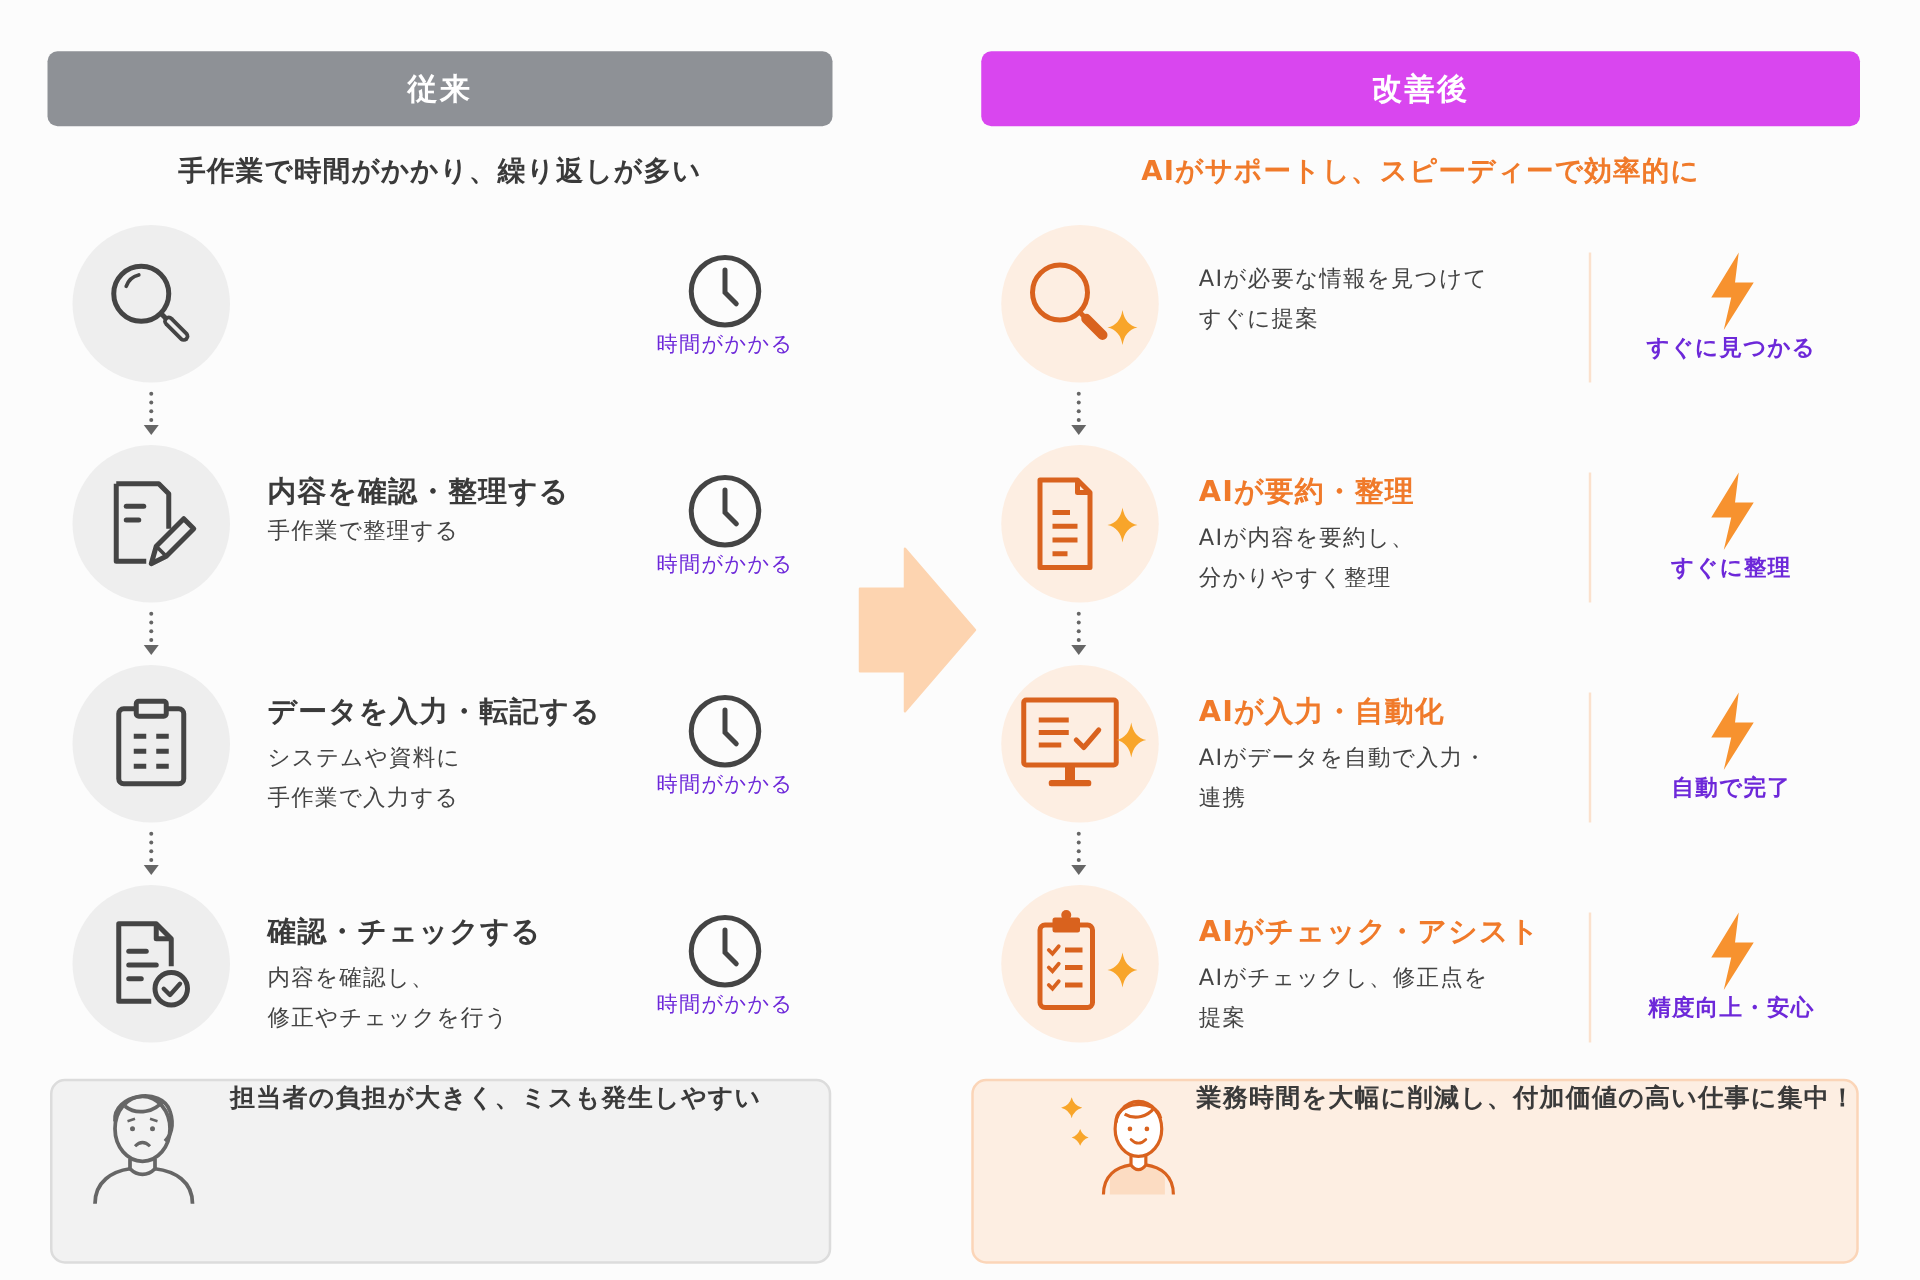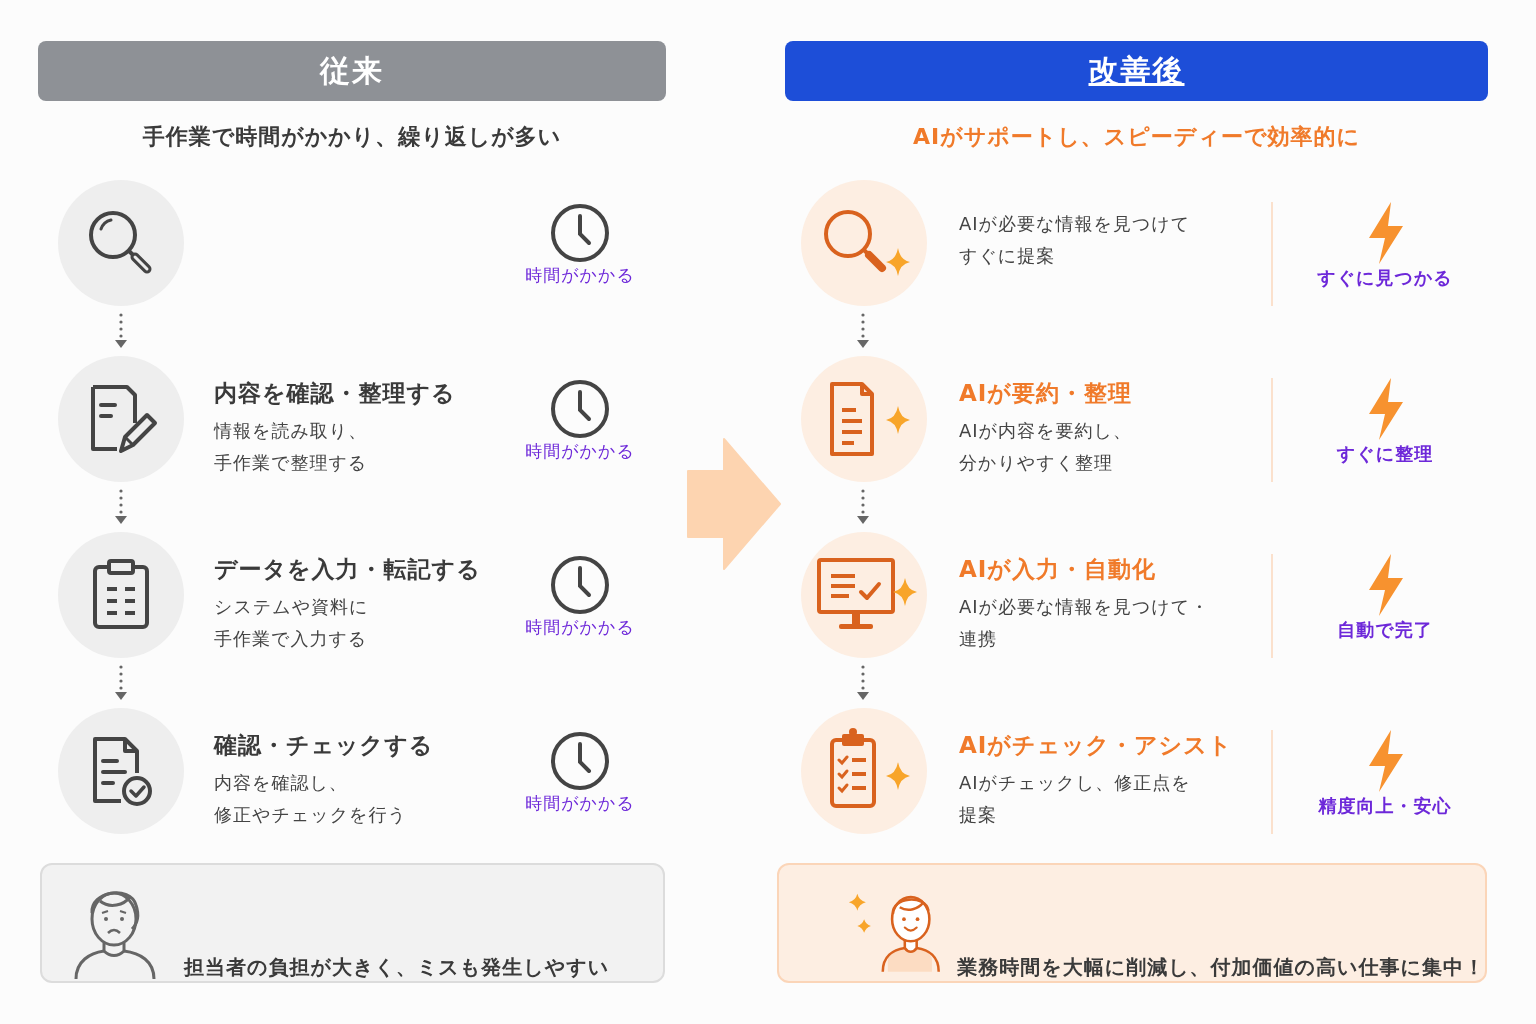--- a/index.html
+++ b/index.html
@@ -4,23 +4,23 @@
 <style>
   * { box-sizing: border-box; margin: 0; padding: 0; }
   html, body { width: 1536px; height: 1024px; background: #fcfcfc; overflow: hidden; }
   body { font-family: "DejaVu Sans", "Liberation Sans", sans-serif; color: #3a3a3a; position: relative; }
 
   .col { position: absolute; top: 0; }
   .col-left { left: 38px; width: 628px; }
   .col-right { left: 785px; width: 703px; }
 
   .header { position: absolute; top: 41px; left: 0; height: 60px; width: 100%; border-radius: 8px;
-    display: flex; align-items: center; justify-content: center; color: #fff; font-size: 30px; font-weight: bold; letter-spacing: 2px; }
+    display: flex; align-items: center; justify-content: center; color: #fff; font-size: 24px; font-weight: bold; letter-spacing: 2px; }
   .col-left .header { background: #8e9196; }
-  .col-right .header { background: #1d4ed8; text-decoration: underline; }
+  .col-right .header { background: #d946ef; }
 
   .subtitle { position: absolute; top: 122px; left: 0; width: 100%; text-align: center; font-size: 22px; font-weight: bold; letter-spacing: 1px; }
   .col-left .subtitle { color: #3a3a3a; }
   .col-right .subtitle { color: #f07a2a; }
 
   .step { position: absolute; left: 0; width: 100%; height: 130px; }
   .step .circle { position: absolute; left: 20px; top: 0; width: 126px; height: 126px; border-radius: 50%;
     display: flex; align-items: center; justify-content: center; }
   .col-left .circle { background: #eeeeee; }
   .col-right .circle { background: #fdeee2; left: 16px; }
@@ -33,22 +33,22 @@
 
   .step .side { position: absolute; top: 22px; display: flex; flex-direction: column; align-items: center; }
   .col-left .step .side { left: 482px; width: 120px; }
   .col-right .step .side { left: 510px; width: 180px; top: 20px; }
   .side-label { font-size: 17px; color: #6d28d9; white-space: nowrap; letter-spacing: 1px; }
   .col-right .side-label { font-weight: bold; font-size: 18px; }
   .vdivider { position: absolute; left: 486px; top: 22px; width: 2px; height: 104px; background: #fbe1cd; }
 
   .connector { position: absolute; width: 16px; height: 40px; }
 
-  .footer { position: absolute; top: 863px; left: 0; width: 100%; height: 120px; border-radius: 12px;
-    display: flex; align-items: flex-end; }
+  .footer { position: absolute; top: 863px; left: 0; width: 100%; height: 148px; border-radius: 12px;
+    display: flex; align-items: flex-start; }
   .col-left .footer { background: #f2f2f2; border: 2px solid #dcdcdc; left: 2px; width: 625px; }
   .col-right .footer { background: #fdeee2; border: 2px solid #fbd5b8; left: -8px; width: 710px; padding-left: 44px; }
   .footer-text { font-size: 20px; font-weight: bold; color: #3a3a3a; letter-spacing: 1px; white-space: nowrap; }
   .col-left .footer-text { margin-left: 36px; }
   .col-right .footer-text { margin-left: 38px; }
 
   .big-arrow { position: absolute; left: 686px; top: 436px; width: 96px; height: 136px; }
 </style>
 </head>
 <body>
@@ -90,21 +90,20 @@
         <path d="M12 8 H46 L54 16 V44" fill="none" stroke="#444" stroke-width="4" stroke-linejoin="round"></path>
         <path d="M12 8 V70 H36" fill="none" stroke="#444" stroke-width="4" stroke-linejoin="round"></path>
         <line x1="20" y1="26" x2="34" y2="26" stroke="#444" stroke-width="4" stroke-linecap="round"></line>
         <line x1="20" y1="37" x2="30" y2="37" stroke="#444" stroke-width="4" stroke-linecap="round"></line>
         <path d="M40 72 L44 58 L66 36 L74 44 L52 66 Z" fill="none" stroke="#444" stroke-width="4" stroke-linejoin="round"></path>
         <line x1="44" y1="58" x2="52" y2="66" stroke="#444" stroke-width="3"></line>
       </svg>
     </div>
     <div class="text">
       <div class="title">内容を確認・整理する</div>
-      <div class="desc">情報を読み取り、</div>
       <div class="desc" style="margin-top:0">手作業で整理する</div>
     </div>
     <div class="side">
       <svg width="62" height="62" viewBox="0 0 62 62">
         <circle cx="31" cy="31" r="27" fill="none" stroke="#444" stroke-width="4"></circle>
         <polyline points="31,14 31,32 40,41" fill="none" stroke="#444" stroke-width="4" stroke-linecap="round"></polyline>
       </svg>
       <div class="side-label">時間がかかる</div>
     </div>
   </div>
@@ -276,21 +275,21 @@
         <line x1="22" y1="36" x2="46" y2="36" stroke="#d9621e" stroke-width="4"></line>
         <line x1="22" y1="46" x2="40" y2="46" stroke="#d9621e" stroke-width="4"></line>
         <polyline points="52,42 58,48 70,34" fill="none" stroke="#d9621e" stroke-width="4" stroke-linecap="round" stroke-linejoin="round"></polyline>
         <rect x="43" y="62" width="8" height="12" fill="#d9621e"></rect>
         <rect x="30" y="74" width="34" height="5" rx="2" fill="#d9621e"></rect>
         <path d="M96 28 Q98 40 108 42 Q98 44 96 56 Q94 44 84 42 Q94 40 96 28 Z" fill="#f8a52a"></path>
       </svg>
     </div>
     <div class="text">
       <div class="title">AIが入力・自動化</div>
-      <div class="desc">AIが必要な情報を見つけて・</div>
+      <div class="desc">AIがデータを自動で入力・</div>
       <div class="desc" style="margin-top:0">連携</div>
     </div>
     <div class="vdivider"></div>
     <div class="side">
       <svg width="44" height="66" viewBox="0 0 44 66">
         <path d="M28 2 L6 38 H22 L16 64 L40 26 H25 Z" fill="#f7922f"></path>
       </svg>
       <div class="side-label">自動で完了</div>
     </div>
   </div>

